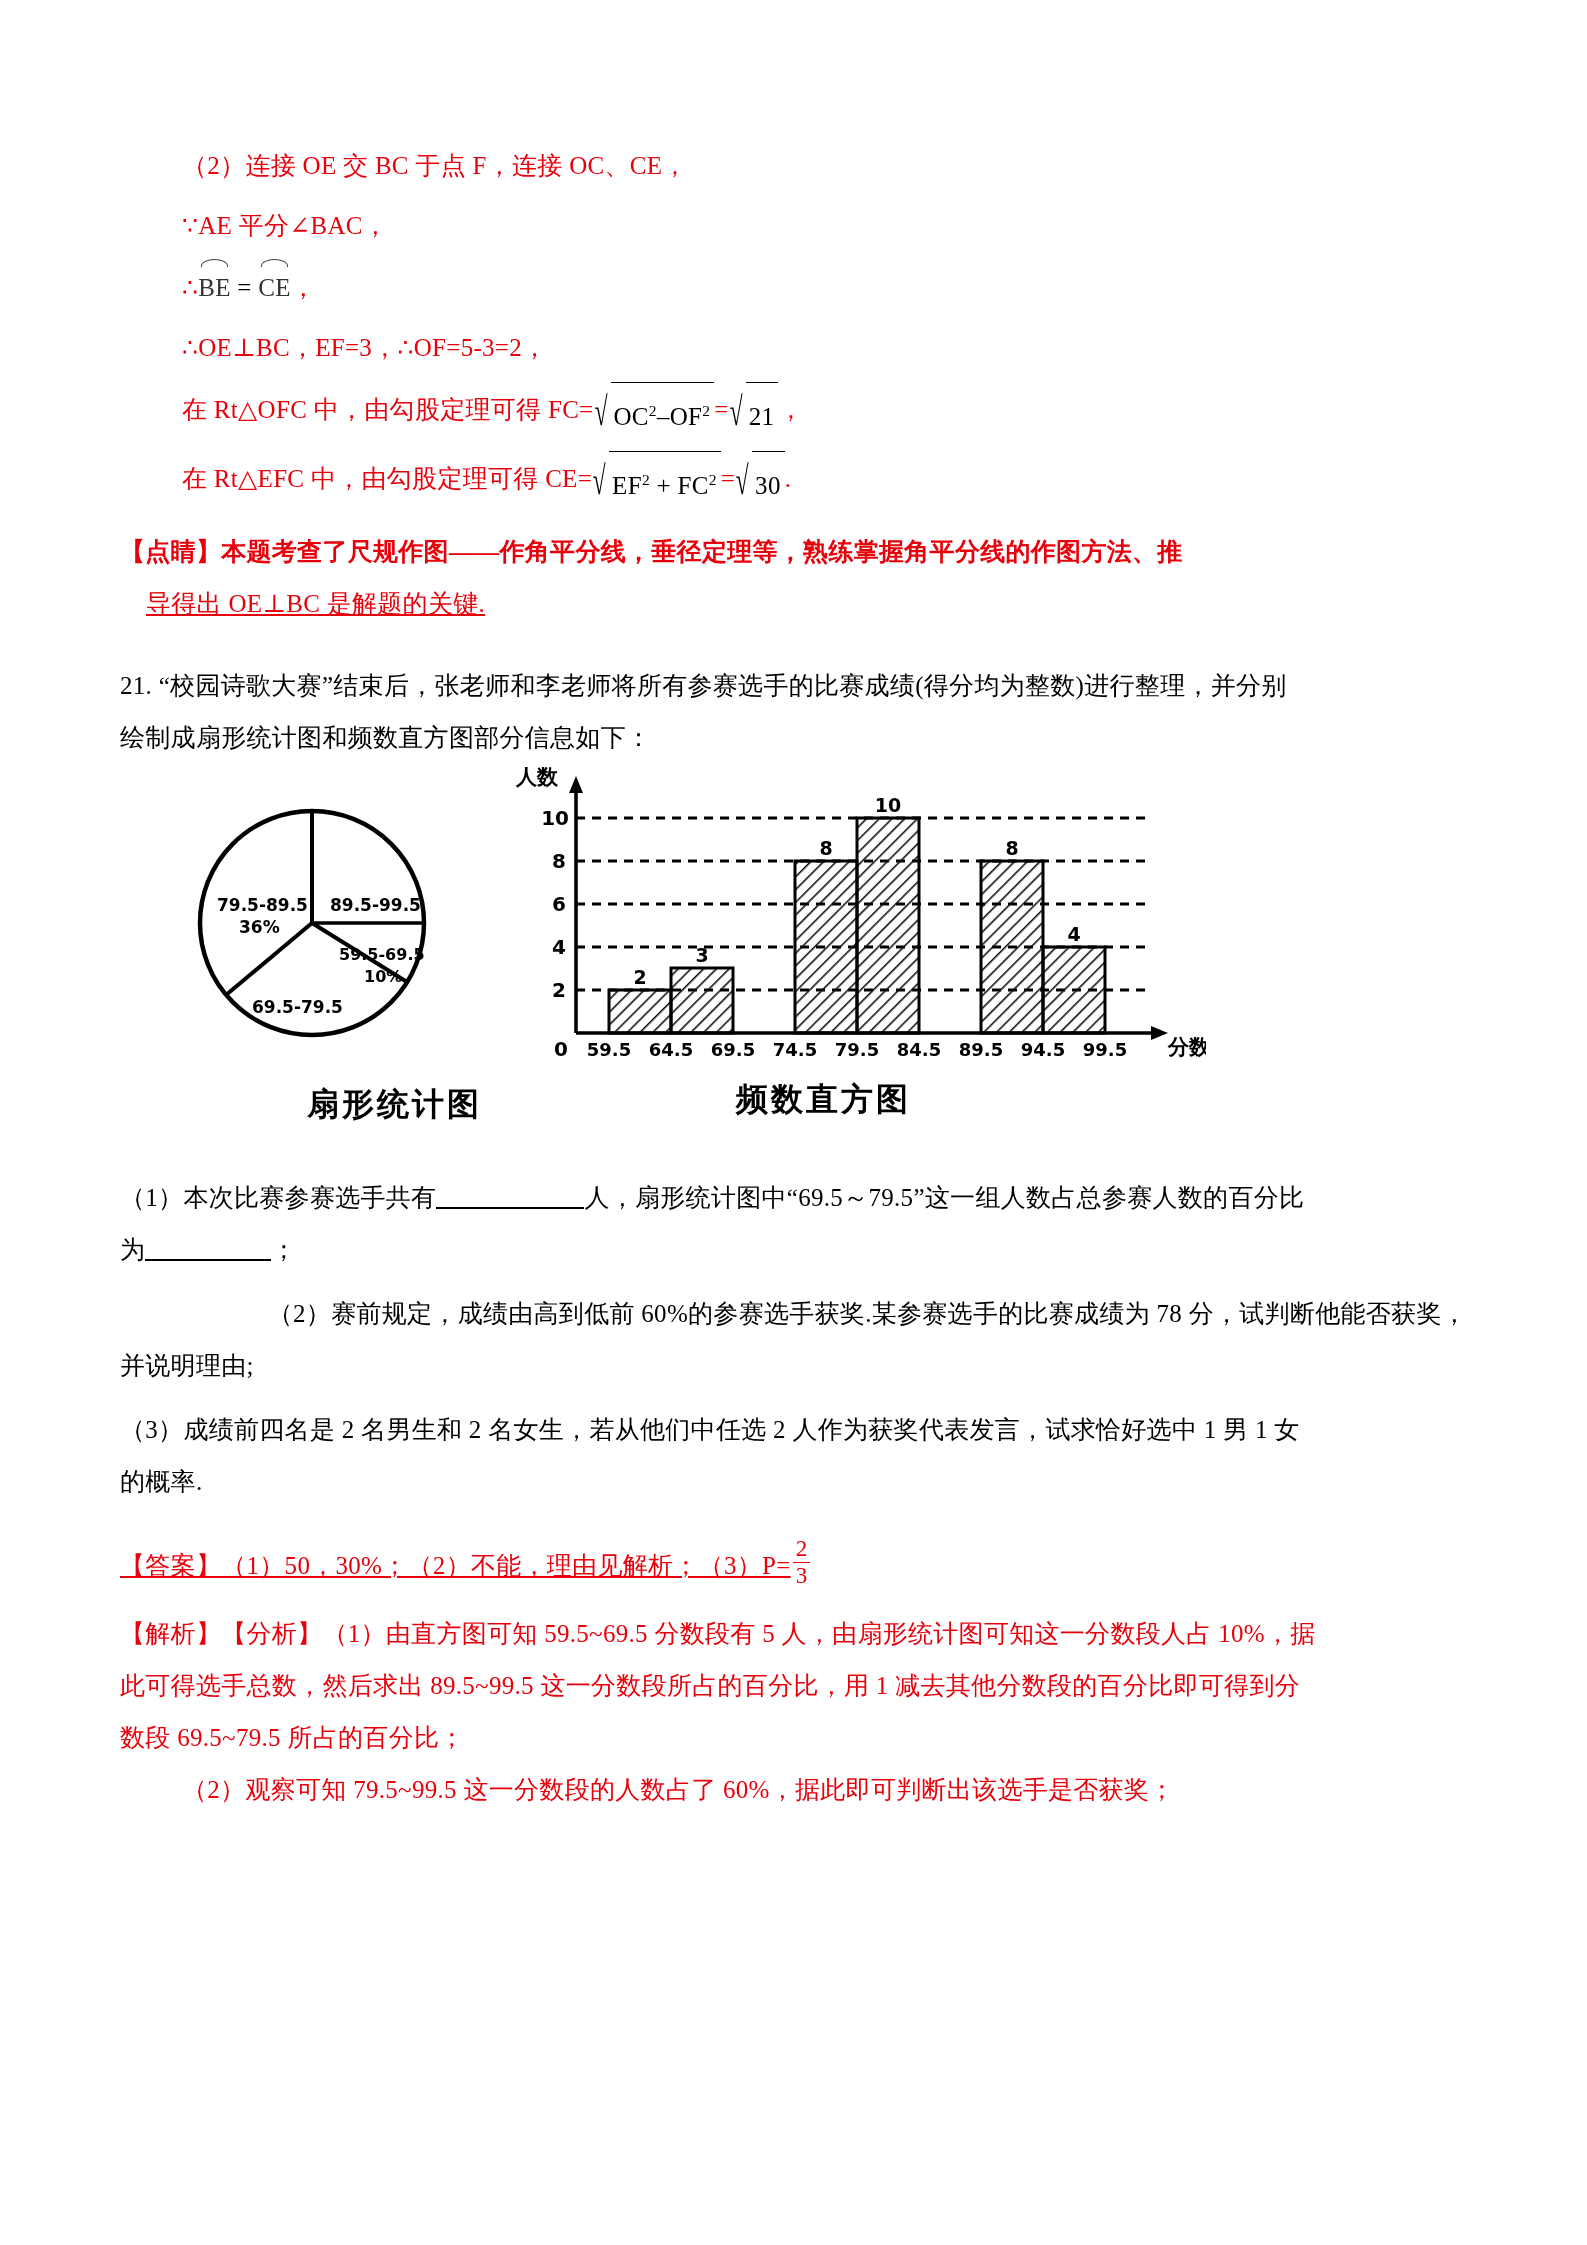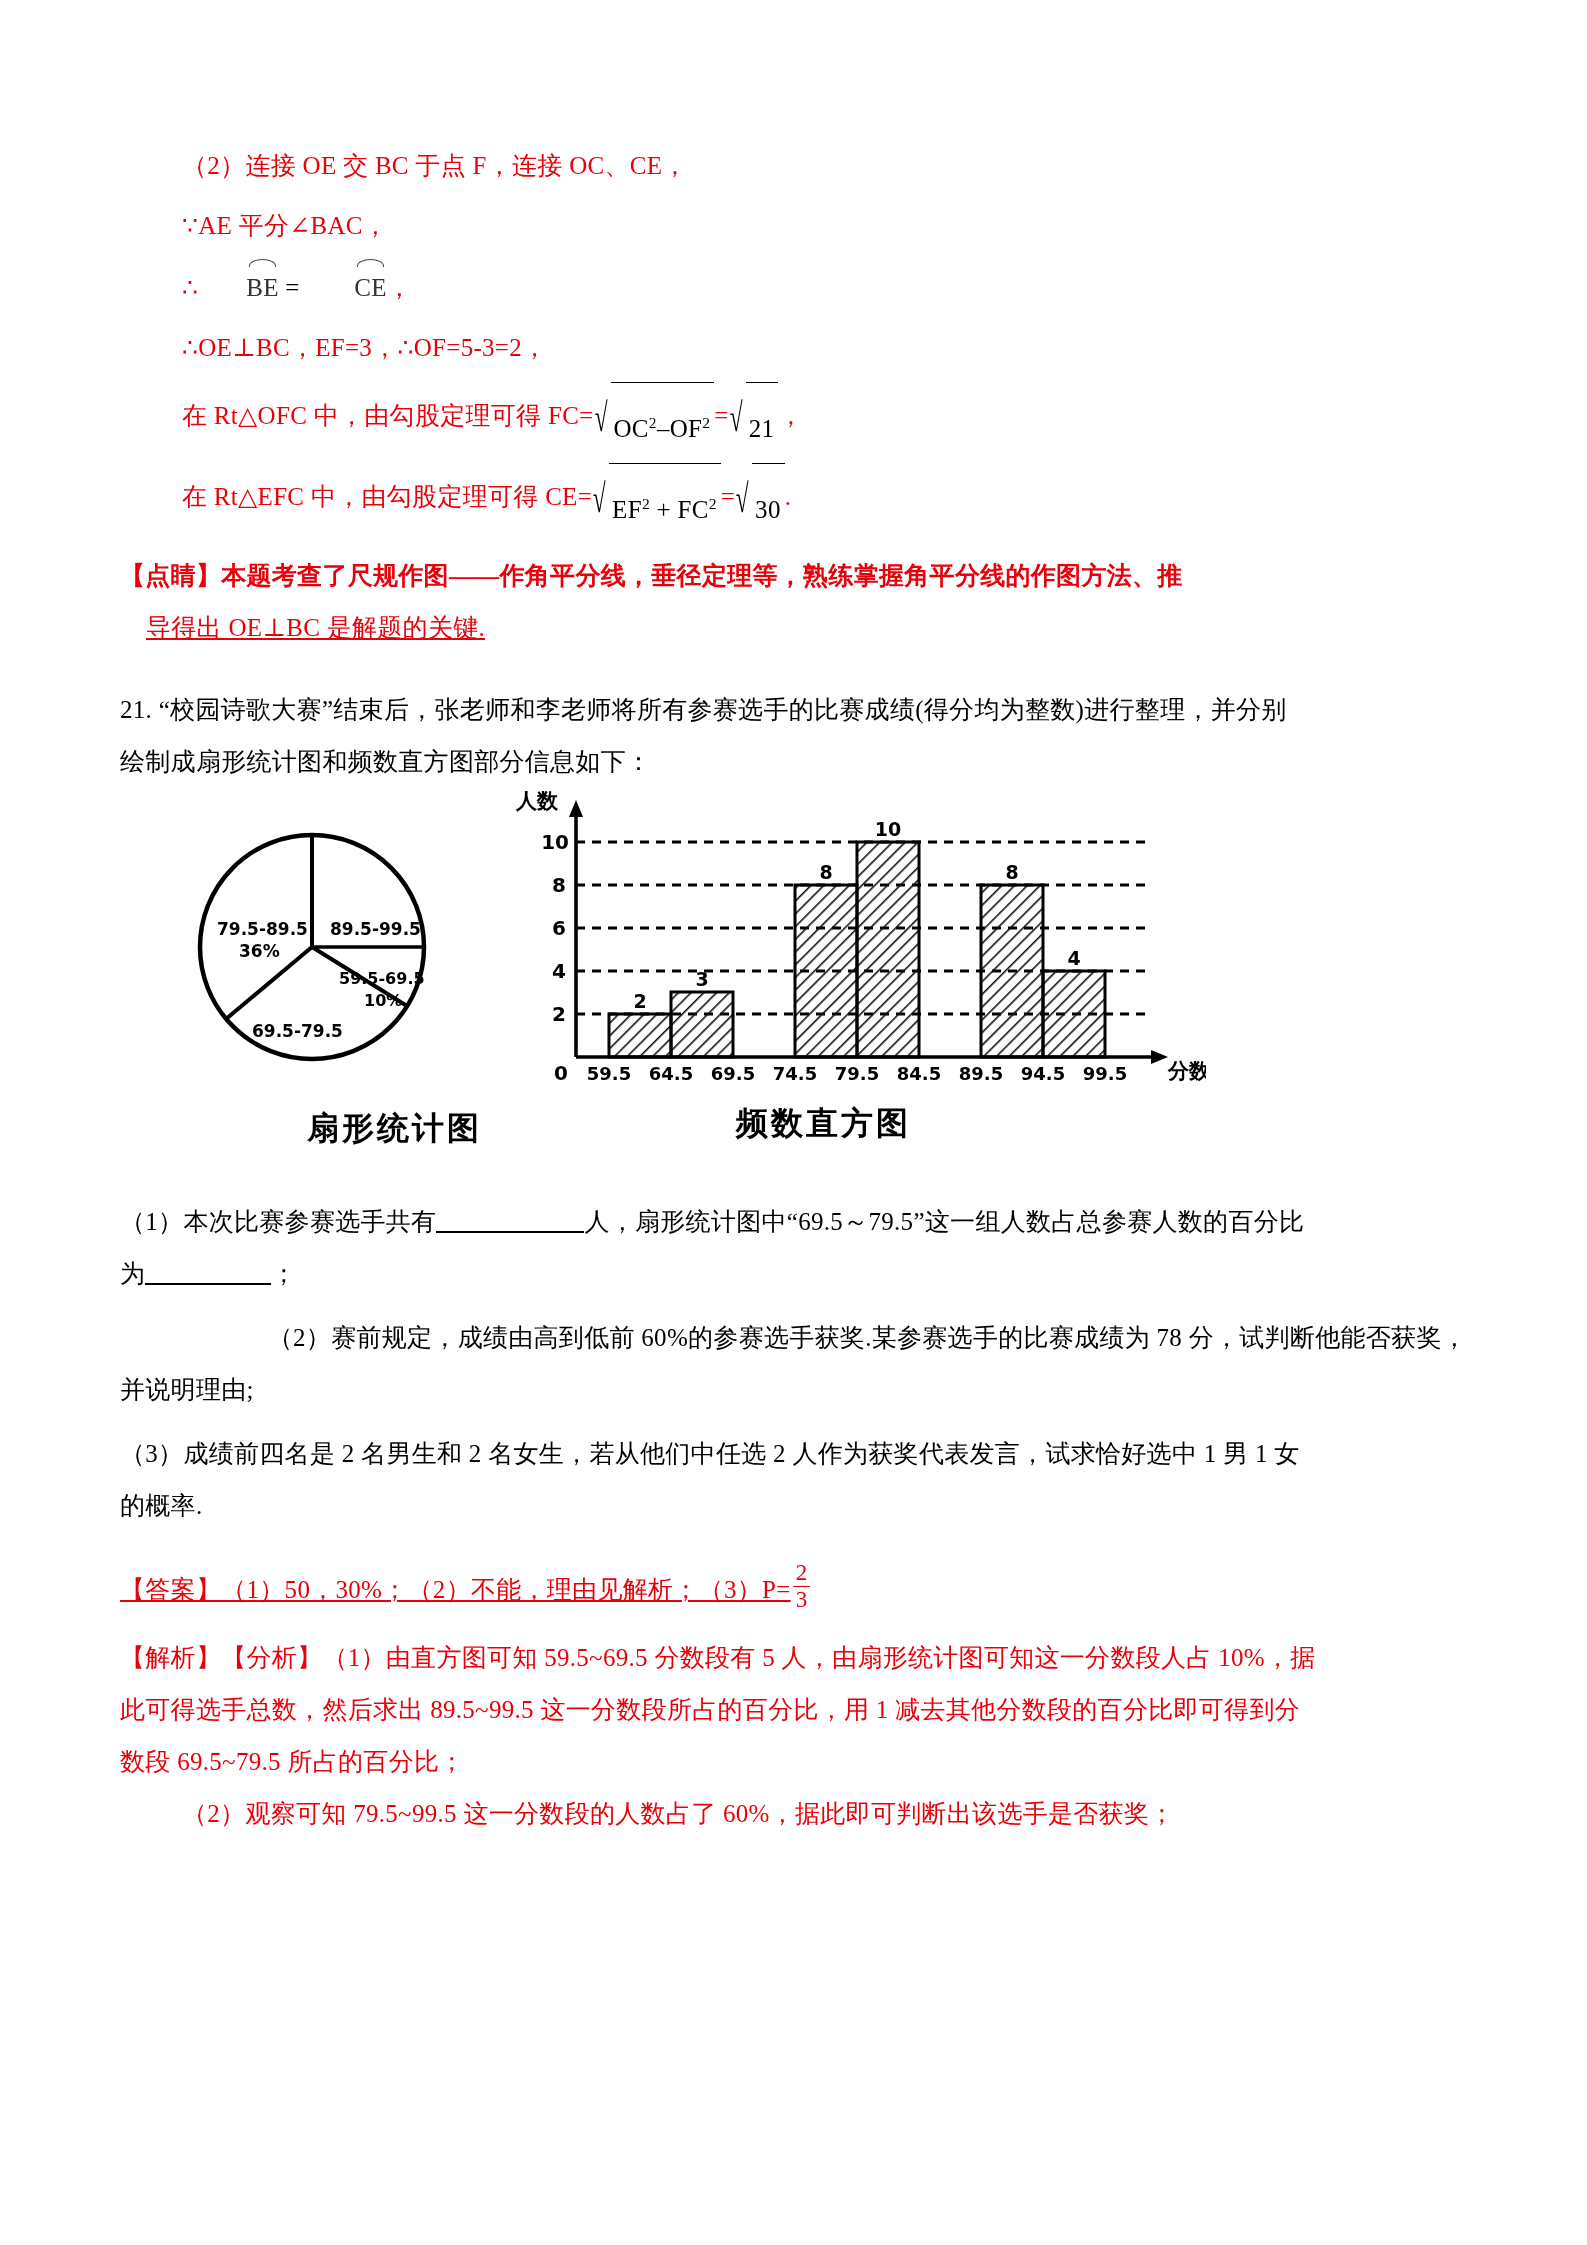--- a/index.html
+++ b/index.html
@@ -34,21 +34,20 @@
   .sol .line{ margin-bottom:8px; }
 
   .spacer-top{height:85px;}
 
   
   .arc{
     position:relative;
     display:inline-block;
     padding-top:2px;
     color:#333;
-    margin-left:48px;
   }
   .arc::before{
     content:"";
     position:absolute;
     left:3px;right:3px;top:-1px;
     height:7px;
     border:1.4px solid #444;
     border-bottom:none;
     border-radius:60% 60% 0 0 / 100% 100% 0 0;
   }
@@ -64,21 +63,21 @@
     content:"\221A";
     position:absolute;
     left:0;top:50%;
     transform:translateY(-52%) scaleY(1.55) scaleX(.9);
     font-size:26px;
     line-height:1;
   }
   .sqrt > .rad{
     display:inline-block;
     border-top:1.6px solid currentColor;
-    padding:20px 4px 0 3px;
+    padding:8px 4px 0 3px;
     font-family:Liberation Serif, serif;
   }
   sup.p2{ font-size:.62em; vertical-align:super; line-height:0;}
 
   
   .frac{
     display:inline-block;
     vertical-align:-0.48em;
     text-align:center;
     font-size:23px;

